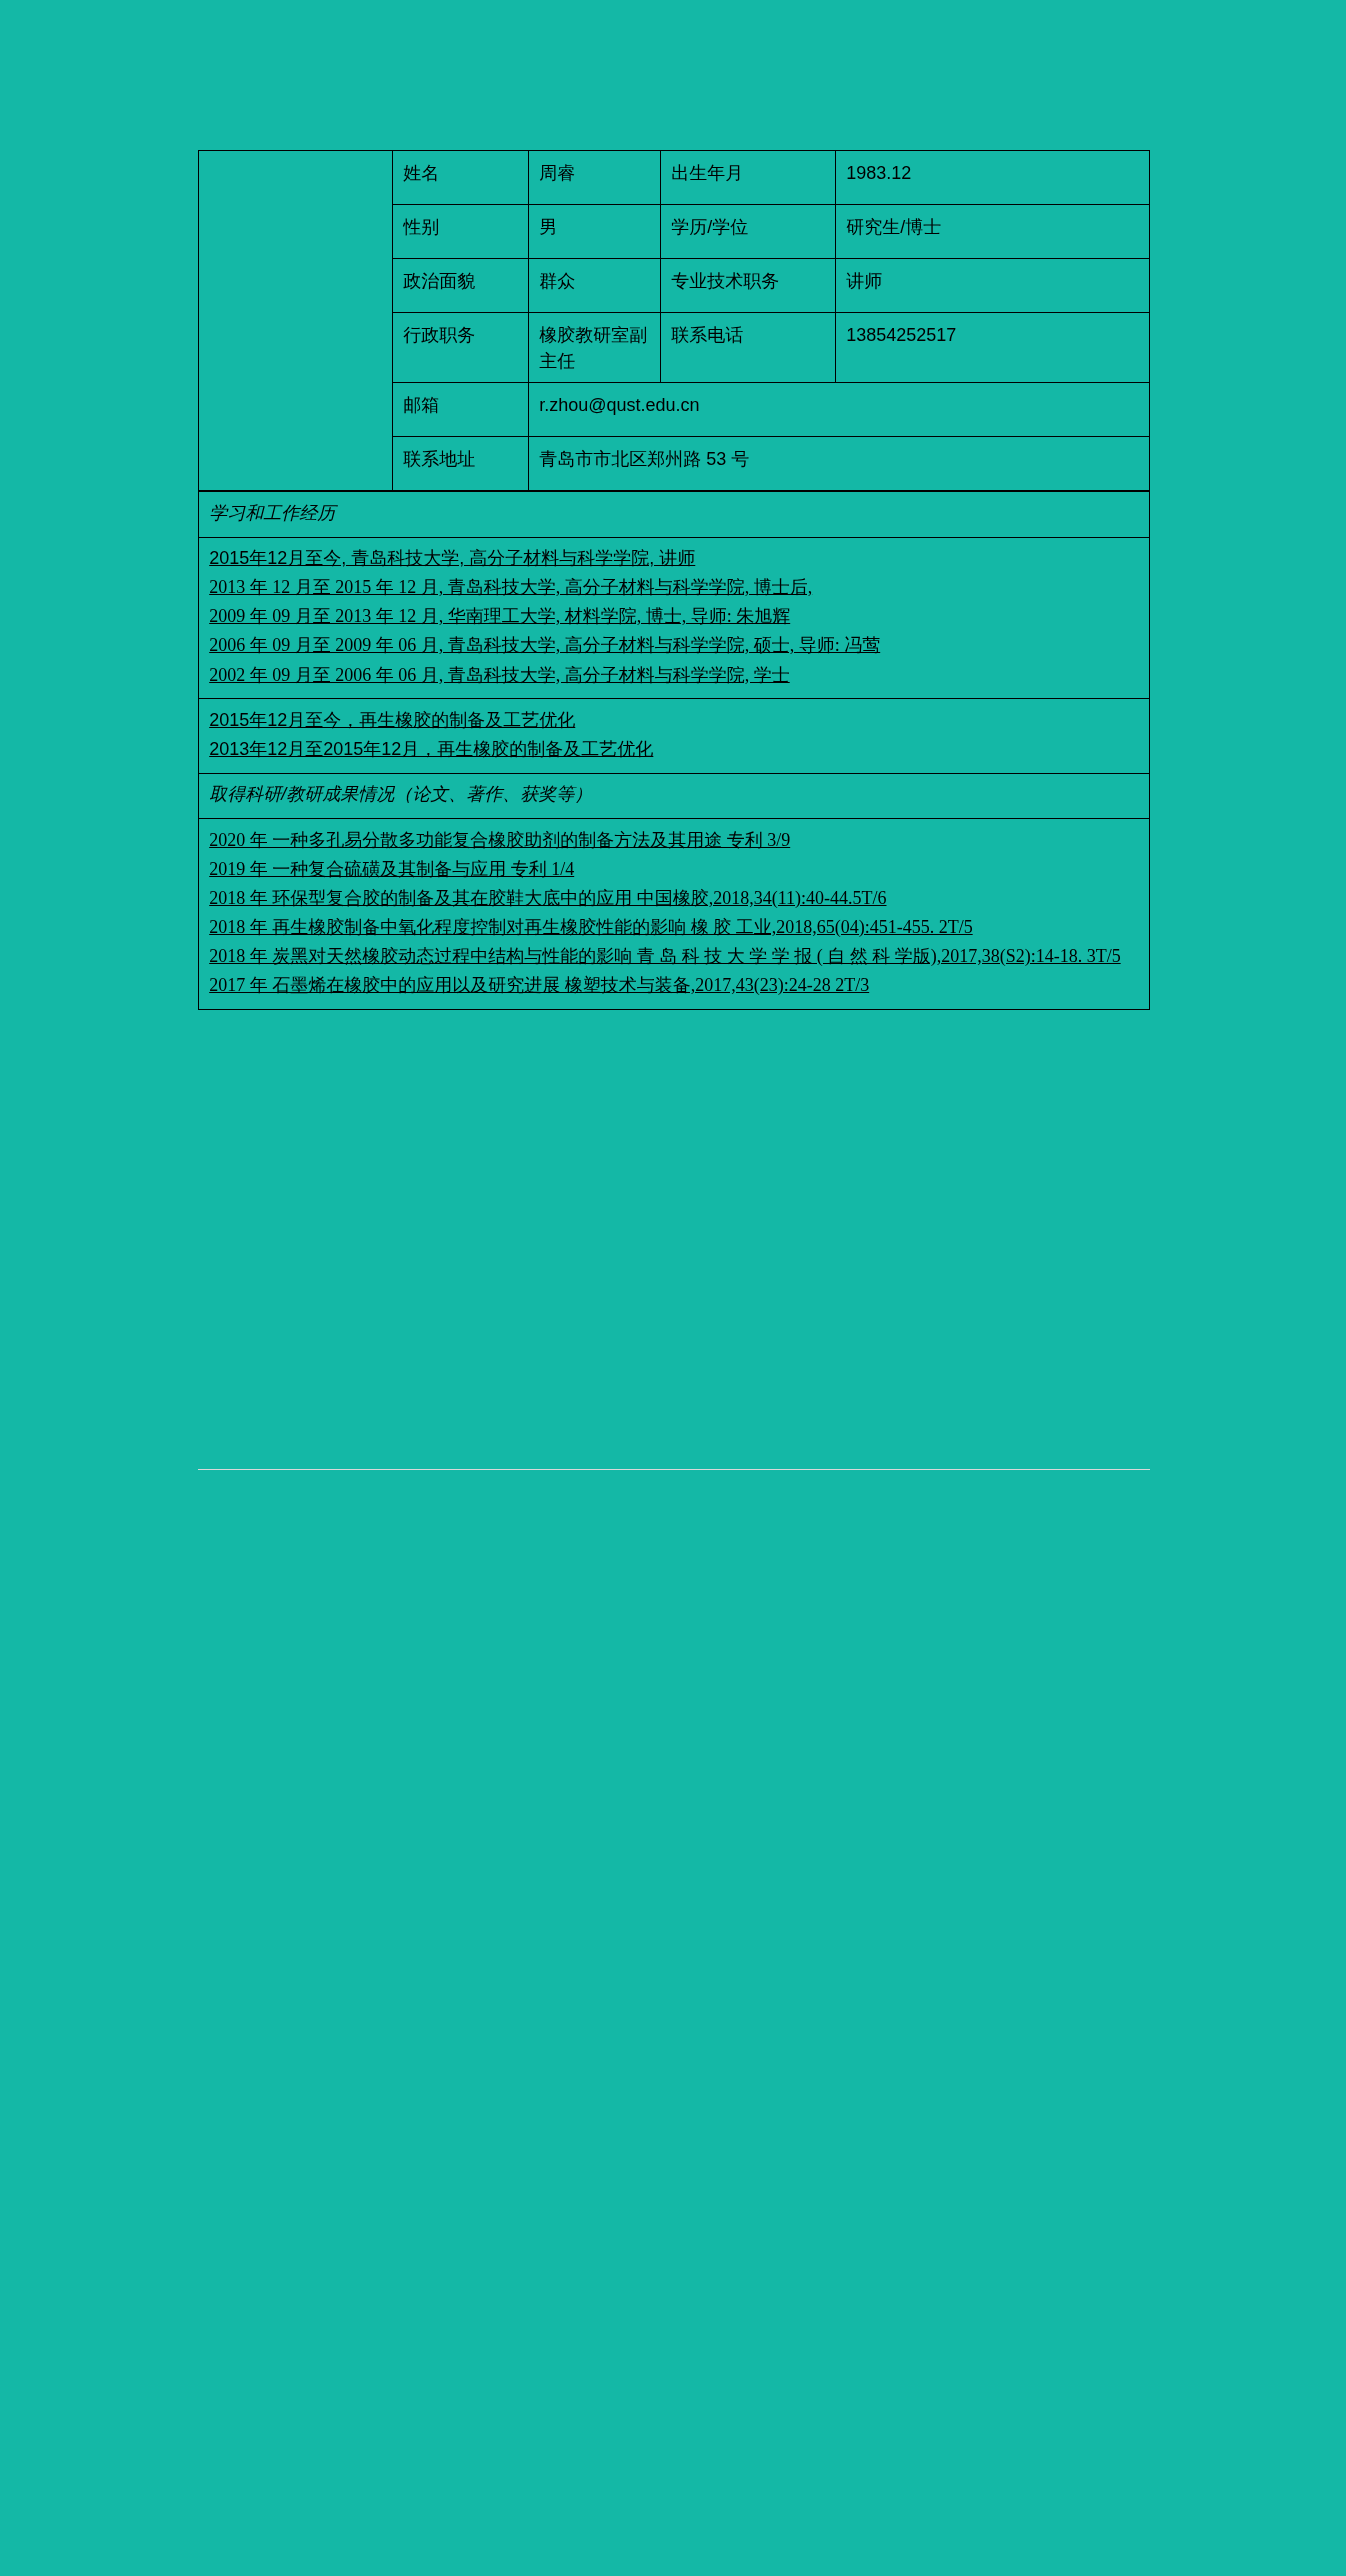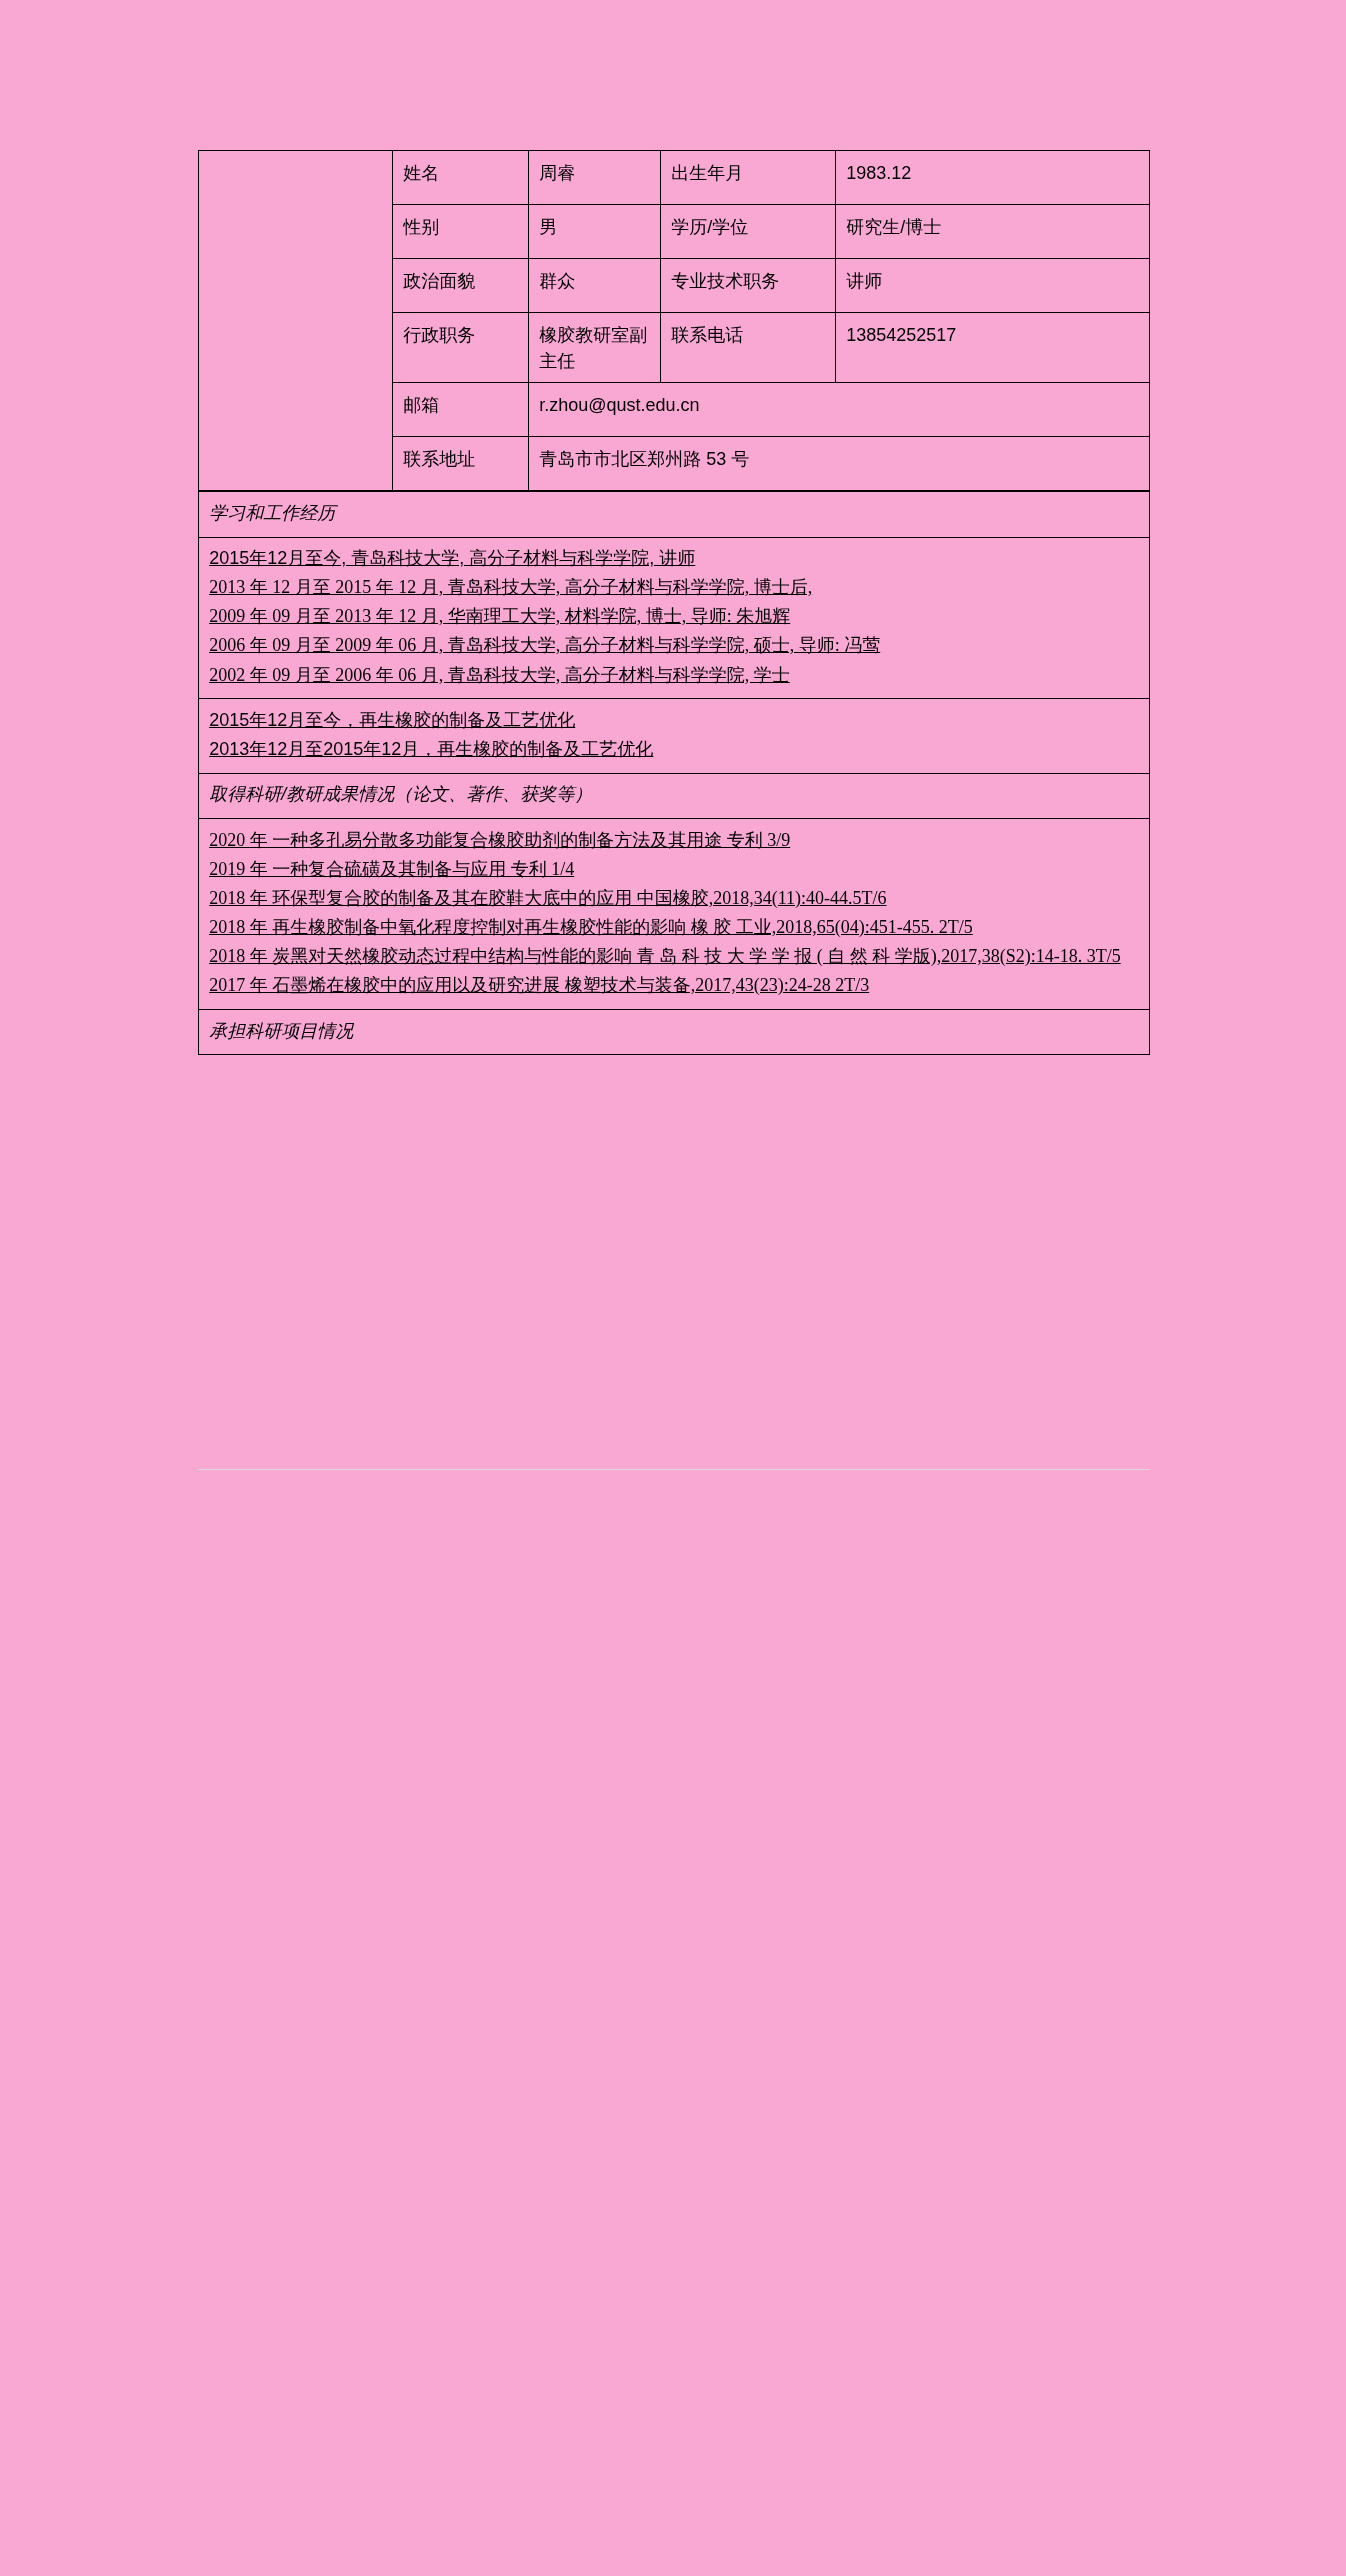--- a/index.html
+++ b/index.html
@@ -13,21 +13,21 @@
     font-family: "Liberation Sans", sans-serif;
     color: #000000;
     position: relative;
   }
   .page {
     position: absolute;
     left: 0;
     top: 0;
     width: 1346px;
     height: 2576px;
-    background: #f9a8d4;
+    background: #14b8a6;
   }
   .doc {
     position: absolute;
     left: 198px;
     top: 150px;
     width: 952px;
   }
 
   
   table.ident, table.blocks {
@@ -168,23 +168,20 @@
           <td class="body-cell ser">
             <p>2020 年   一种多孔易分散多功能复合橡胶助剂的制备方法及其用途   专利      3/9</p>
             <p>2019 年   一种复合硫磺及其制备与应用   专利      1/4</p>
             <p>2018 年   环保型复合胶的制备及其在胶鞋大底中的应用      中国橡胶,2018,34(11):40-44.5T/6</p>
             <p>2018 年   再生橡胶制备中氧化程度控制对再生橡胶性能的影响   橡            胶            工业,2018,65(04):451-455.      2T/5</p>
             <p>2018 年   炭黑对天然橡胶动态过程中结构与性能的影响      青 岛 科 技 大 学 学 报 ( 自 然 科 学版),2017,38(S2):14-18.  3T/5</p>
             <p>2017 年   石墨烯在橡胶中的应用以及研究进展      橡塑技术与装备,2017,43(23):24-28    2T/3</p>
           </td>
         </tr>
 
-        <tr>
-          <td class="section-head">承担科研项目情况</td>
-        </tr>
       </tbody>
     </table>
 
   </div>
 
   <hr class="tail">
 </div>
 
 
 </body></html>

